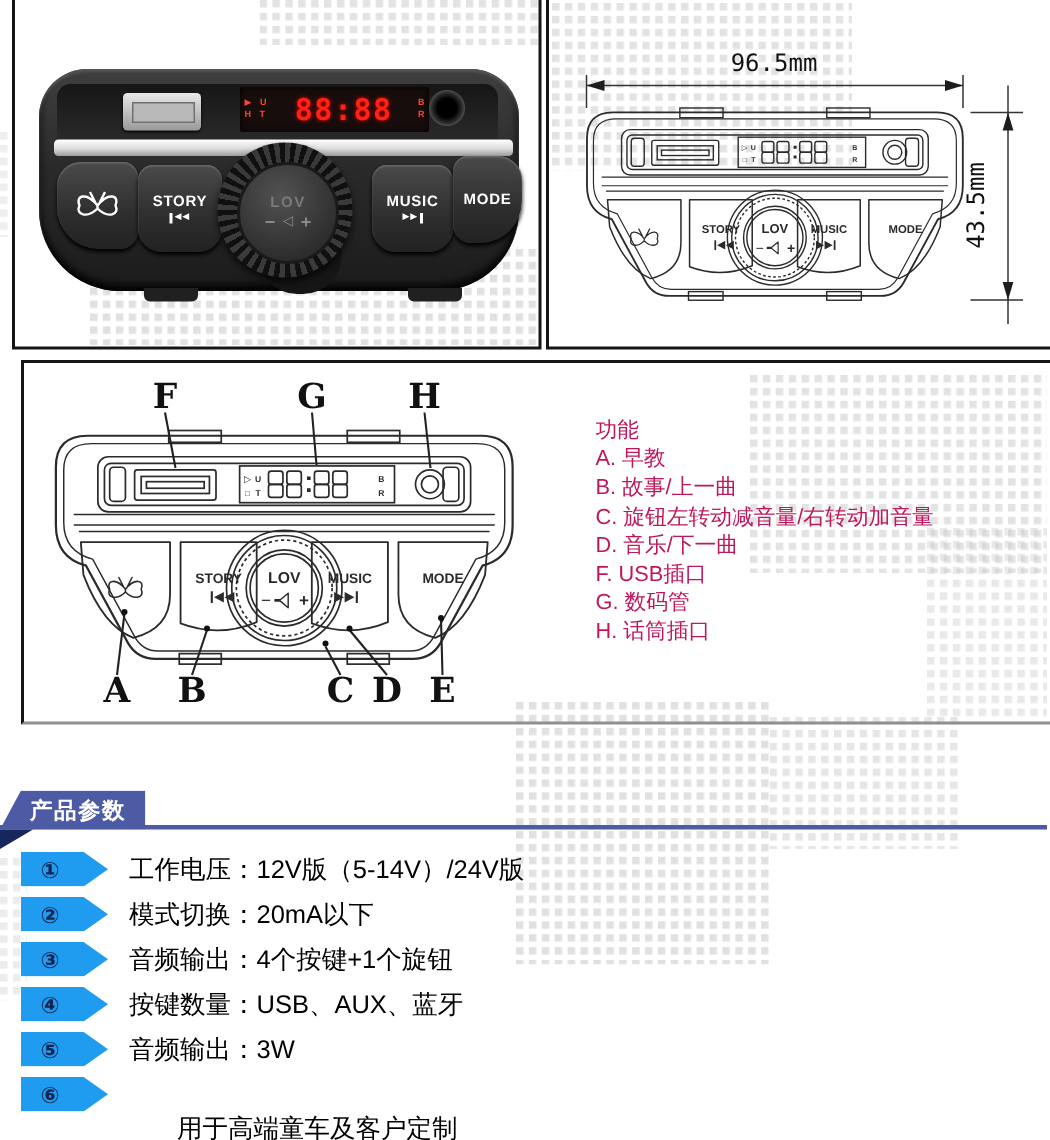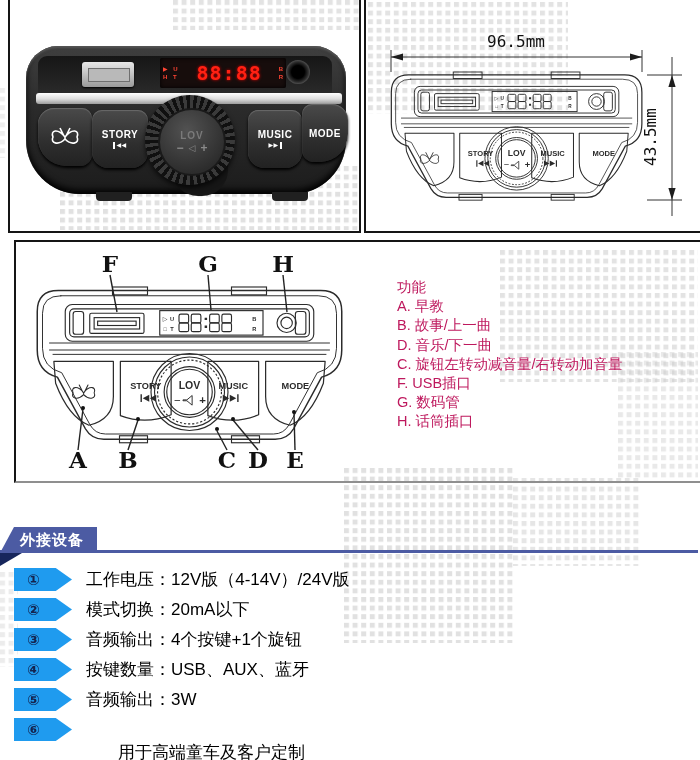--- a/index.html
+++ b/index.html
@@ -320,40 +320,40 @@
       <text class="ltr" x="62" y="226">A</text>
       <text class="ltr" x="112" y="226">B</text>
       <text class="ltr" x="211" y="226">C</text>
       <text class="ltr" x="242" y="226">D</text>
       <text class="ltr" x="279" y="226">E</text>
     </svg>
     <div class="func-list">
       <div class="func-title">功能</div>
       <div>A. 早教</div>
       <div>B. 故事/上一曲</div>
+      <div>C. 旋钮左转动减音量/右转动加音量</div>
       <div>D. 音乐/下一曲</div>
-      <div>C. 旋钮左转动减音量/右转动加音量</div>
       <div>F. USB插口</div>
       <div>G. 数码管</div>
       <div>H. 话筒插口</div>
     </div>
   </div>
 
   <div class="params">
     <div class="params-rule" id="paramsRule" style="background: rgb(76, 91, 163);"></div>
     <div class="params-banner" id="paramsBanner" style="background: rgb(76, 91, 163);">
-      <span>外接设备</span>
+      <span>产品参数</span>
     </div>
     <div class="params-fold" style="border-top-color: rgb(23, 38, 92);"></div>
 
     <div class="prow" style="top:568px">
       <div class="pmark" style="background: rgb(31, 155, 239);">
           <span>①</span>
         </div>
-      <div class="ptext">工作电压：12V版（4-14V）/24V版</div>
+      <div class="ptext">工作电压：12V版（5-14V）/24V版</div>
     </div>
     <div class="prow" style="top:598px">
       <div class="pmark" style="background: rgb(31, 155, 239);">
           <span>②</span>
         </div>
       <div class="ptext">模式切换：20mA以下</div>
     </div>
     <div class="prow" style="top:628px">
       <div class="pmark" style="background: rgb(31, 155, 239);">
           <span>③</span>

